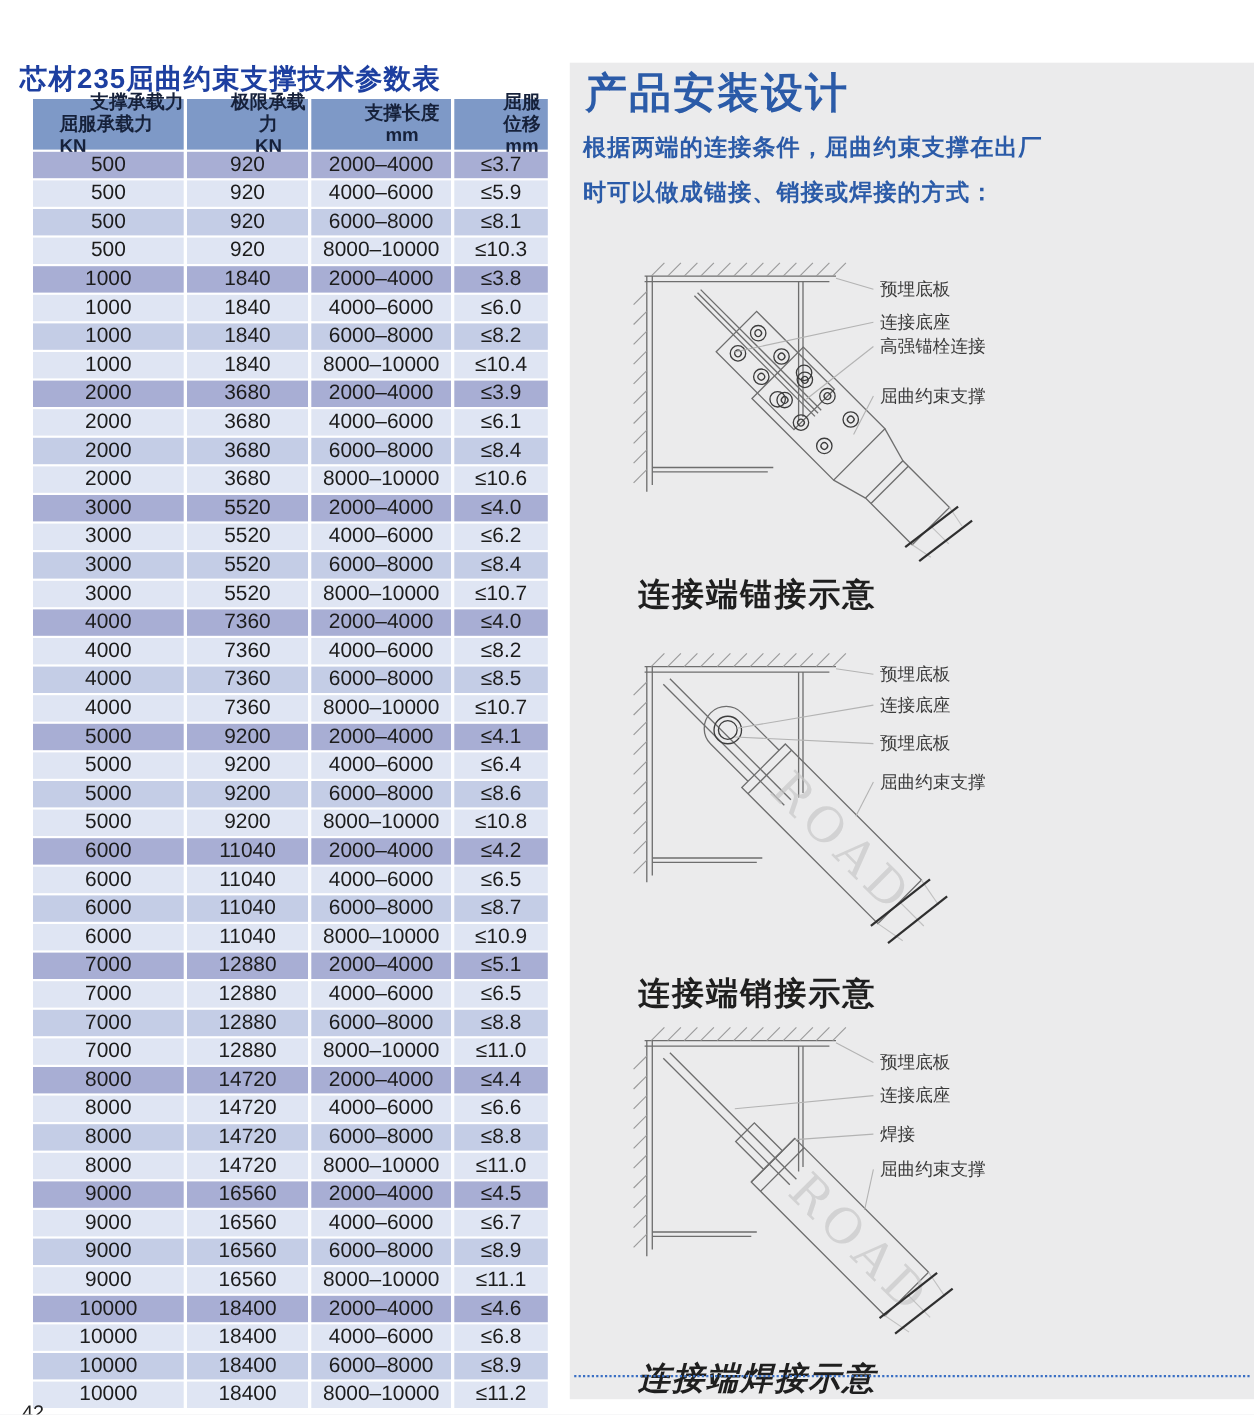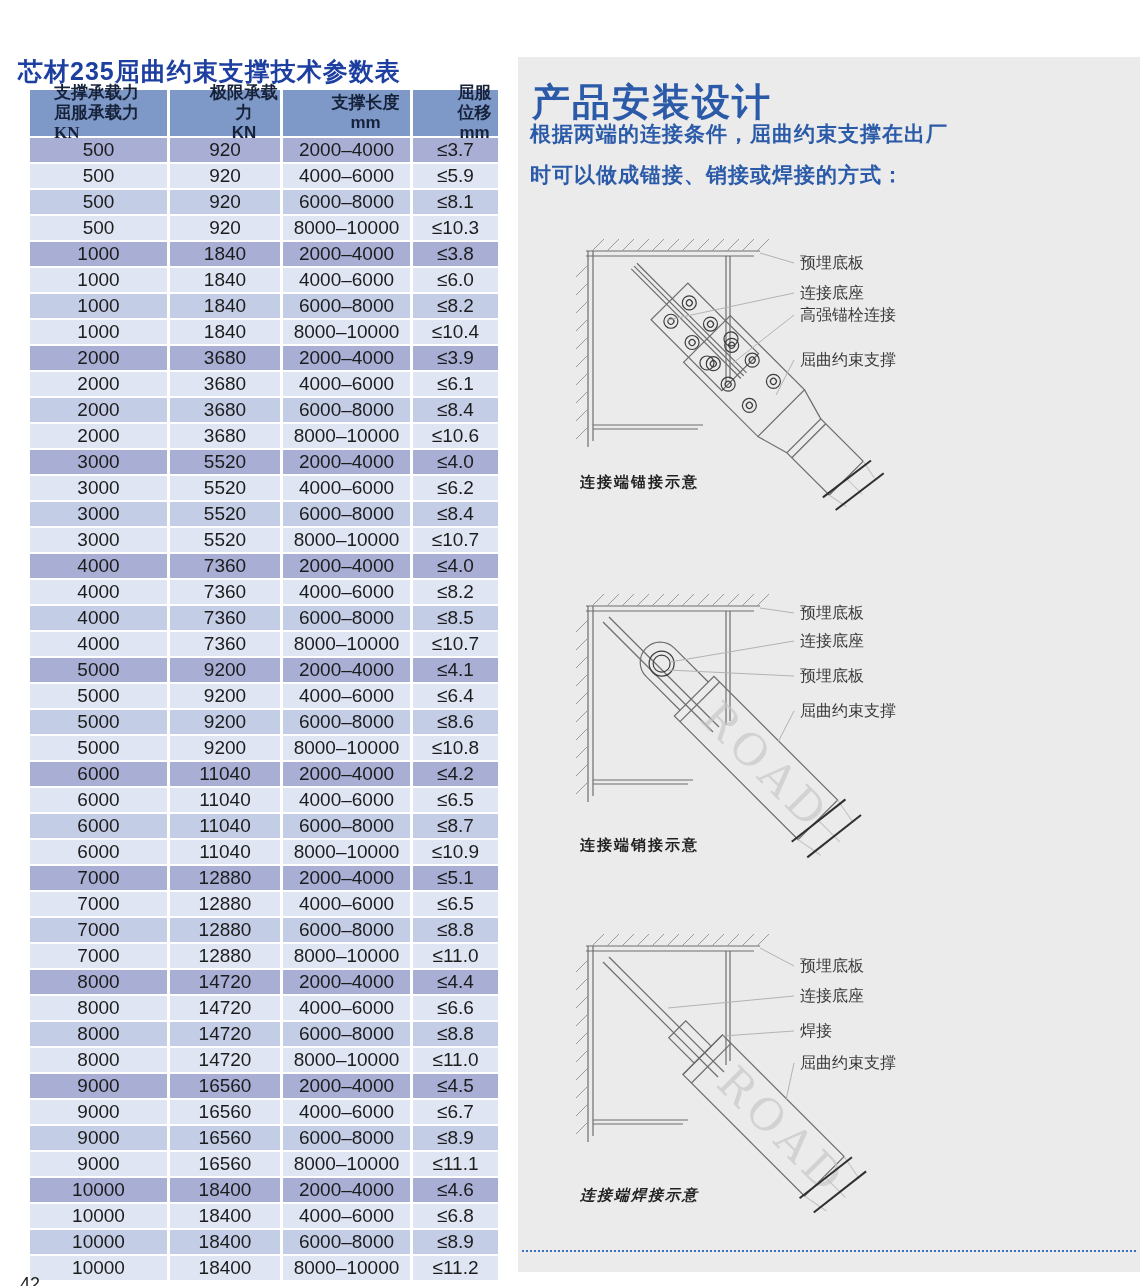--- a/index.html
+++ b/index.html
@@ -9,39 +9,39 @@
   *{margin:0;padding:0;box-sizing:border-box;}
   html,body{width:1140px;height:1286px;}
   body{position:relative;background:#ffffff;font-family:"Liberation Sans",sans-serif;overflow:hidden;}
 
   
   .left-title{position:absolute;left:18px;top:55px;font-size:25px;font-weight:bold;color:var(--title-blue);letter-spacing:1px;}
   .ptable{position:absolute;left:30px;top:90px;width:468px;}
   .thead{display:grid;grid-template-columns:137px 110px 127px 85px;column-gap:3px;margin-bottom:2px;}
   .th{background:var(--header-bg);color:#16213a;font-weight:bold;font-size:17px;line-height:20px;
       height:46px;display:flex;flex-direction:column;justify-content:center;align-items:center;text-align:center;padding-left:38px;}
-  .th.c0{align-items:flex-start;padding-left:24px;text-align:left;font-family:Liberation Serif, serif;}
+  .th.c0{align-items:flex-end;padding-left:24px;text-align:left;}
   .tbody{display:grid;grid-template-columns:137px 110px 127px 85px;gap:2px 3px;}
   .cell{height:24px;line-height:24px;text-align:center;font-size:19px;color:#1c1c1c;}
   .row-start{background:var(--row-start);}
   .row-mid{background:var(--row-mid);}
   .row-light{background:var(--row-light);}
   .page-num{position:absolute;left:20px;top:1274px;font-size:18px;color:#222;}
 
   
   .panel{position:absolute;left:518px;top:57px;width:622px;height:1215px;background:var(--panel-bg);}
-  .panel-title{position:absolute;left:14px;top:20px;font-size:38px;font-weight:bold;color:var(--accent-blue);letter-spacing:2px;}
+  .panel-title{position:absolute;left:14px;top:2px;font-size:38px;font-weight:bold;color:var(--accent-blue);letter-spacing:2px;}
   .intro{position:absolute;left:12px;font-size:21px;font-weight:bold;color:var(--accent-blue);letter-spacing:1px;}
   .intro.l1{top:52px;margin-top:11px;}
   .intro.l2{top:104px;}
 
   .diagram{position:absolute;left:0;width:622px;}
   .diagram svg{position:absolute;left:0;top:0;overflow:visible;}
   .dlabel{position:absolute;left:282px;font-size:16px;color:#3a3a3a;white-space:nowrap;}
-  .dcaption{position:absolute;left:62px;font-size:15px;font-weight:bold;color:#1f1f1f;letter-spacing:2px;}
+  .dcaption{position:absolute;left:62px;font-size:29px;font-weight:bold;color:#1f1f1f;letter-spacing:2px;margin-top:48px;}
   .divider{position:absolute;left:4px;top:1193px;width:614px;border-top:2px dotted var(--dot-blue);}
 
   .ln{stroke:#6e6e6e;stroke-width:1.2;fill:none;}
   .thin{stroke:#9a9a9a;stroke-width:1;fill:none;}
   .faint{stroke:#c0c0c0;stroke-width:1;fill:none;}
   .dark{stroke:#3c3c3c;stroke-width:1.2;fill:none;}
   .tick{stroke:#2f2f2f;stroke-width:2;fill:none;}
   .leader{stroke:#b3b3b3;stroke-width:1;fill:none;}
   .wm{font-family:"DejaVu Serif",serif;font-size:44px;fill:#c6c6c6;opacity:.65;letter-spacing:6px;}
 </style>

